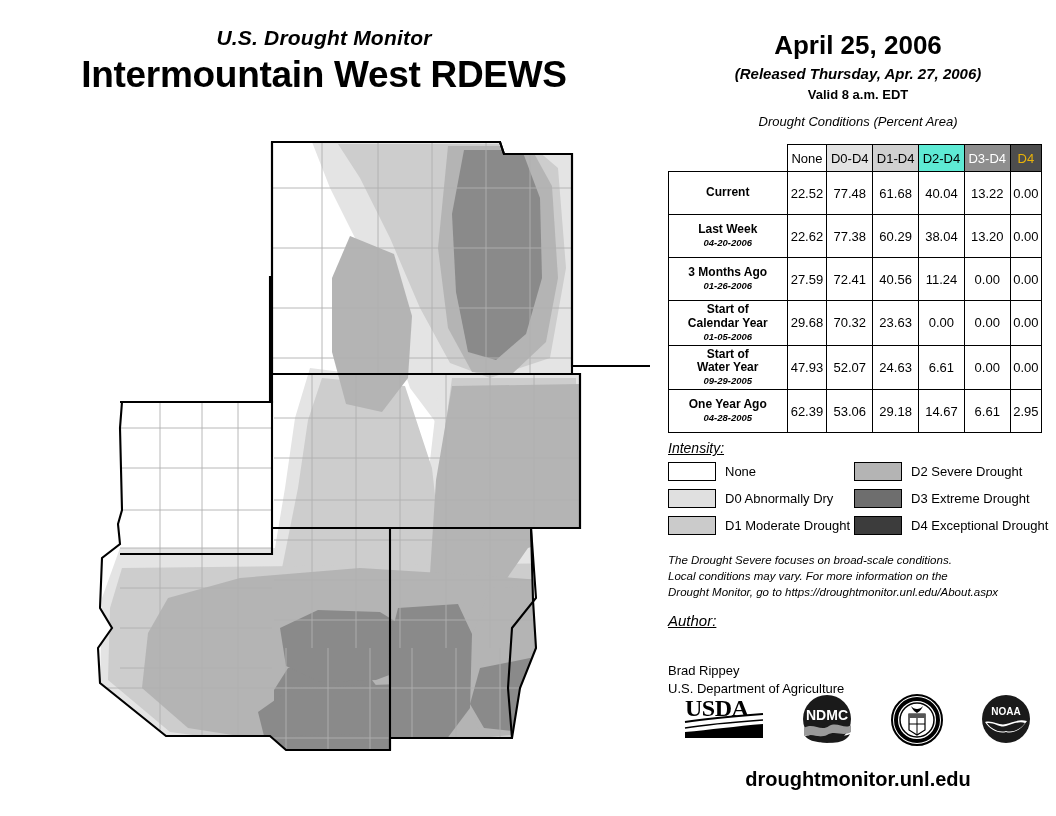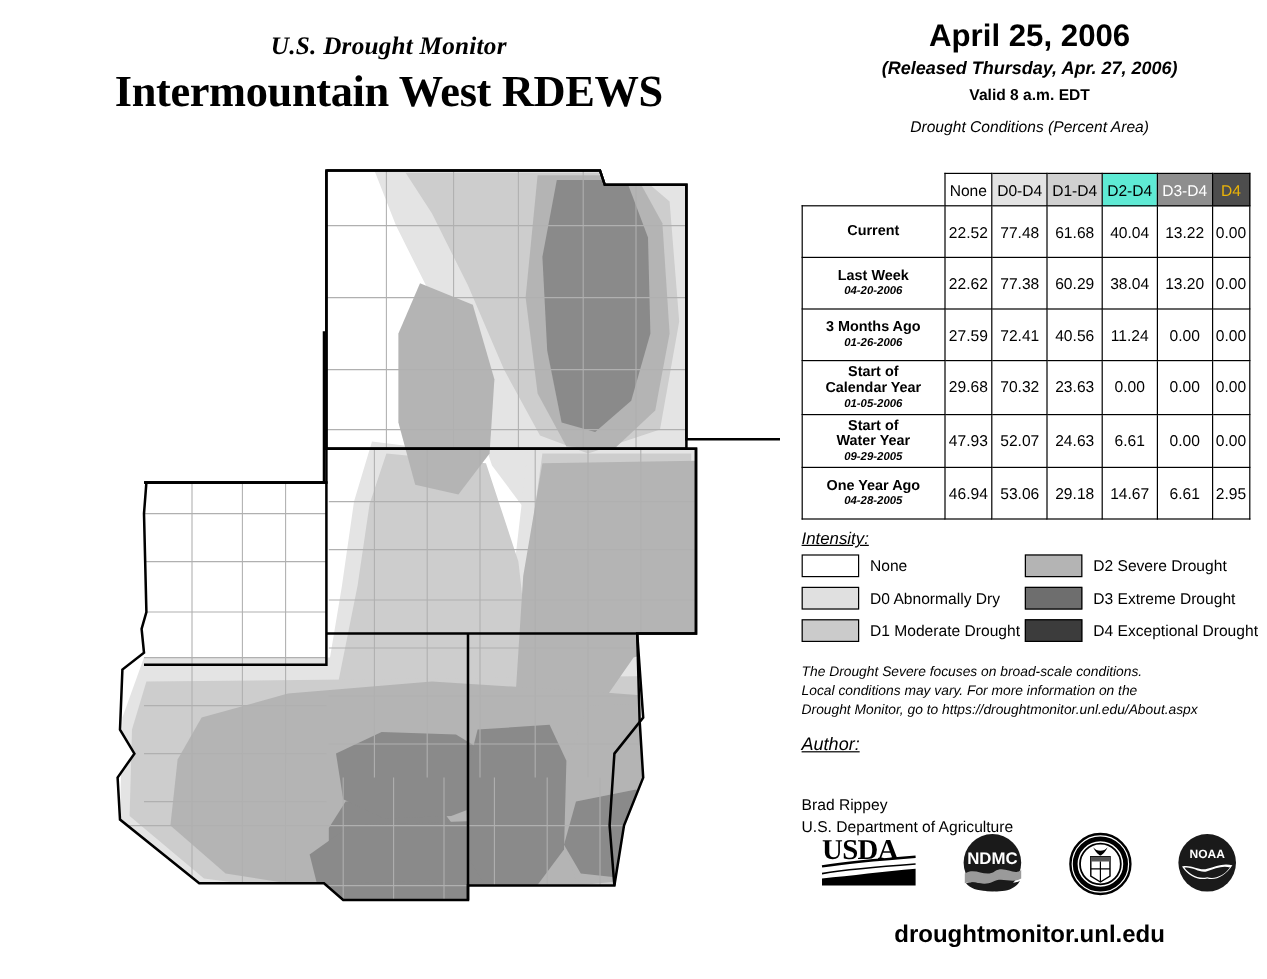--- a/index.html
+++ b/index.html
@@ -1,30 +1,30 @@
 <!DOCTYPE html>
 <html><head>
 <meta charset="utf-8">
 <style>
   html,body{margin:0;padding:0;background:#fff;}
   body{width:1056px;height:816px;position:relative;overflow:hidden;
        font-family:"Liberation Sans","DejaVu Sans",sans-serif;color:#000;}
 
   
-  #title-block{position:absolute;left:0;top:26px;width:648px;text-align:center;font-family:Liberation Serif, serif;}
+  #title-block{position:absolute;left:0;top:26px;width:648px;text-align:center;}
   #title-sub{font-size:21px;font-weight:bold;font-style:italic;letter-spacing:.2px;}
   #title-main{font-size:37px;font-weight:bold;margin-top:4px;letter-spacing:-.3px;}
 
   
   #map-wrap{position:absolute;left:60px;top:128px;width:590px;height:660px;}
   #map-svg{display:block;width:590px;height:660px;}
 
   
   #right{position:absolute;left:660px;top:0;width:396px;height:816px;}
-  #date-block{text-align:center;padding-top:14px;}
+  #date-block{text-align:center;padding-top:30px;}
   #date-main{font-size:26px;font-weight:bold;}
   #date-rel{font-size:15px;font-weight:bold;font-style:italic;margin-top:4px;}
   #date-valid{font-size:13px;font-weight:bold;margin-top:5px;}
 
   #tbl-caption{font-size:13px;font-style:italic;text-align:center;margin-top:12px;}
 
   
   #dtable{position:absolute;left:8px;top:144px;width:374px;border-collapse:collapse;}
   #dtable td,#dtable th{border:1px solid #000;text-align:center;padding:0;}
   #dtable thead th{height:26px;font-size:13px;font-weight:normal;}
@@ -285,21 +285,21 @@
           <td>24.63</td>
           <td>6.61</td>
           <td>0.00</td>
           <td>0.00</td>
         </tr>
         <tr>
           <td class="lbl">
             <div>One Year Ago</div>
             <span class="d">04-28-2005</span>
           </td>
-          <td>46.94</td>
+          <td>62.39</td>
           <td>53.06</td>
           <td>29.18</td>
           <td>14.67</td>
           <td>6.61</td>
           <td>2.95</td>
         </tr>
       </tbody>
   </table>
 
   <div id="legend">

